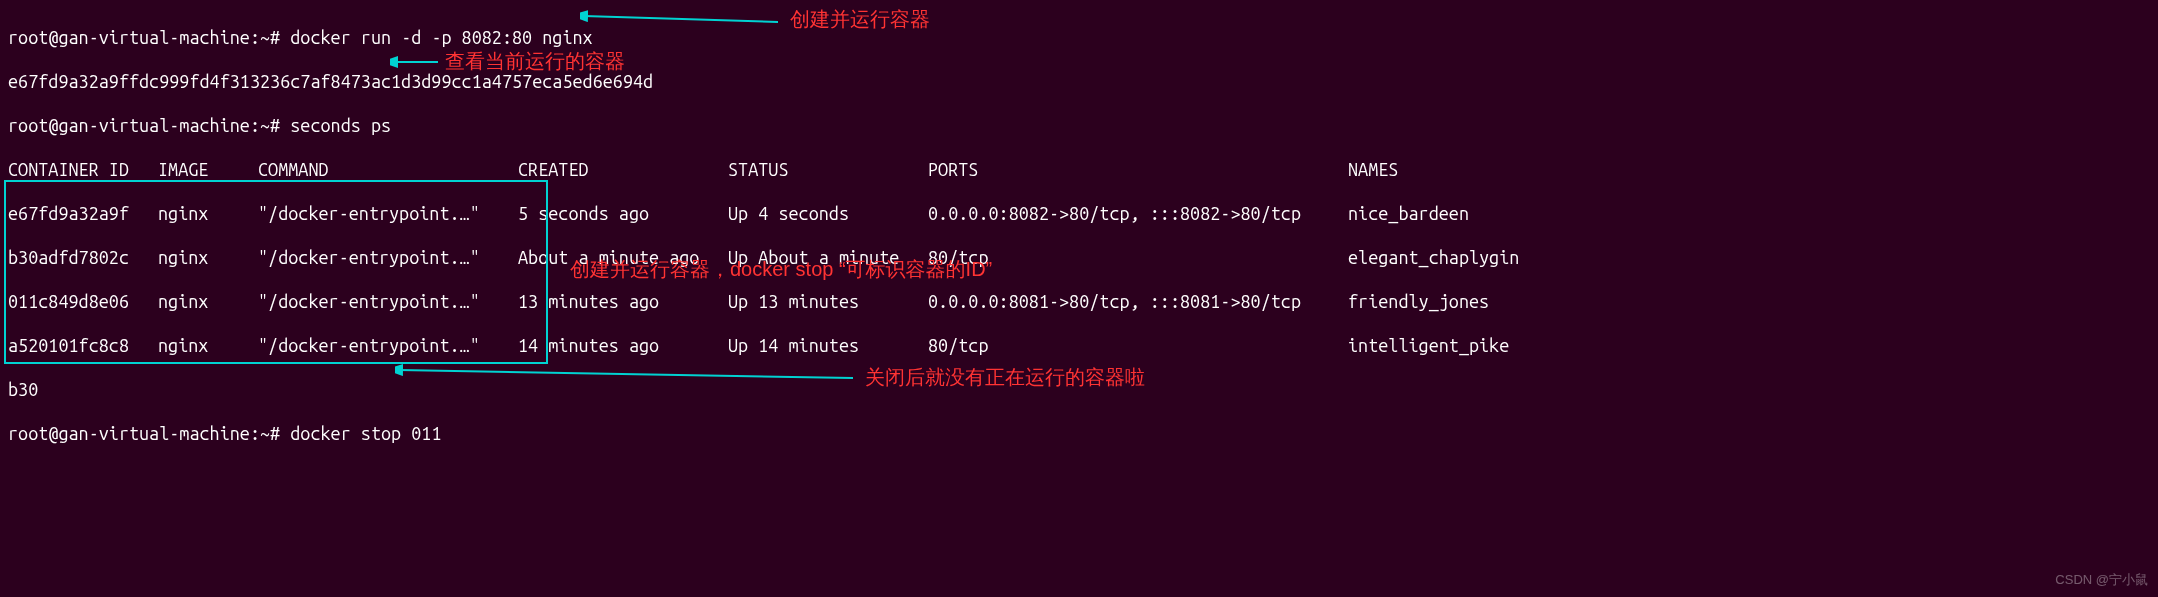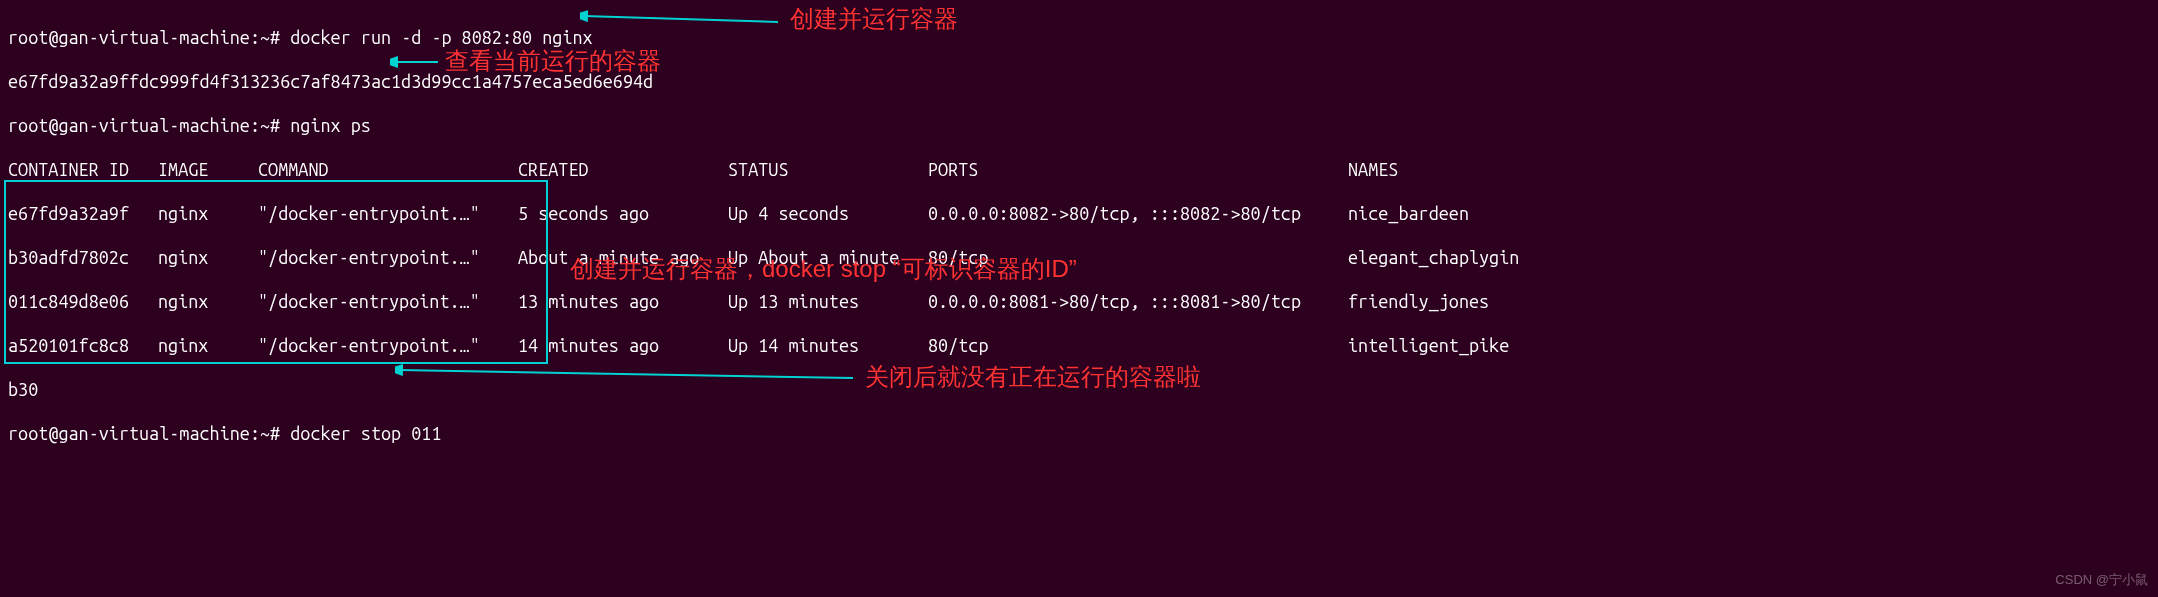--- a/index.html
+++ b/index.html
@@ -17,21 +17,21 @@
   }
   .terminal {
     padding: 4px 8px;
     white-space: pre;
   }
   .row { display: block; }
   .annotation {
     position: absolute;
     color: #ff3333;
     font-family: 'SimSun', 'Microsoft YaHei', sans-serif;
-    font-size: 24px;
+    font-size: 20px;
     white-space: nowrap;
     pointer-events: none;
   }
   .arrow {
     position: absolute;
     pointer-events: none;
   }
   .box-highlight {
     position: absolute;
     border: 2px solid #00d2d2;
@@ -45,21 +45,21 @@
     font-size: 13px;
     font-family: sans-serif;
   }
 </style>
 </head>
 <body>
 
 <div class="terminal">
 <span class="row"><span>root@gan-virtual-machine:~#</span> <span>docker run -d -p 8082:80 nginx</span></span>
 <span class="row">e67fd9a32a9ffdc999fd4f313236c7af8473ac1d3d99cc1a4757eca5ed6e694d</span>
-<span class="row"><span>root@gan-virtual-machine:~#</span> <span>nginx ps</span></span>
+<span class="row"><span>root@gan-virtual-machine:~#</span> <span>seconds ps</span></span>
 <span class="row"><span style="display:inline-block;width:150px">CONTAINER ID</span><span style="display:inline-block;width:100px">IMAGE</span><span style="display:inline-block;width:260px">COMMAND</span><span style="display:inline-block;width:210px">CREATED</span><span style="display:inline-block;width:200px">STATUS</span><span style="display:inline-block;width:420px">PORTS</span><span>NAMES</span></span>
 <span class="row"><span style="display:inline-block;width:150px">e67fd9a32a9f</span><span style="display:inline-block;width:100px">nginx</span><span style="display:inline-block;width:260px">"/docker-entrypoint.…"</span><span style="display:inline-block;width:210px">5 seconds ago</span><span style="display:inline-block;width:200px">Up 4 seconds</span><span style="display:inline-block;width:420px">0.0.0.0:8082-&gt;80/tcp, :::8082-&gt;80/tcp</span><span>nice_bardeen</span></span>
 <span class="row"><span style="display:inline-block;width:150px">b30adfd7802c</span><span style="display:inline-block;width:100px">nginx</span><span style="display:inline-block;width:260px">"/docker-entrypoint.…"</span><span style="display:inline-block;width:210px">About a minute ago</span><span style="display:inline-block;width:200px">Up About a minute</span><span style="display:inline-block;width:420px">80/tcp</span><span>elegant_chaplygin</span></span>
 <span class="row"><span style="display:inline-block;width:150px">011c849d8e06</span><span style="display:inline-block;width:100px">nginx</span><span style="display:inline-block;width:260px">"/docker-entrypoint.…"</span><span style="display:inline-block;width:210px">13 minutes ago</span><span style="display:inline-block;width:200px">Up 13 minutes</span><span style="display:inline-block;width:420px">0.0.0.0:8081-&gt;80/tcp, :::8081-&gt;80/tcp</span><span>friendly_jones</span></span>
 <span class="row"><span style="display:inline-block;width:150px">a520101fc8c8</span><span style="display:inline-block;width:100px">nginx</span><span style="display:inline-block;width:260px">"/docker-entrypoint.…"</span><span style="display:inline-block;width:210px">14 minutes ago</span><span style="display:inline-block;width:200px">Up 14 minutes</span><span style="display:inline-block;width:420px">80/tcp</span><span>intelligent_pike</span></span>
 <span class="row">b30</span>
 <span class="row"><span>root@gan-virtual-machine:~#</span> <span>docker stop 011</span></span>
 
 
 

